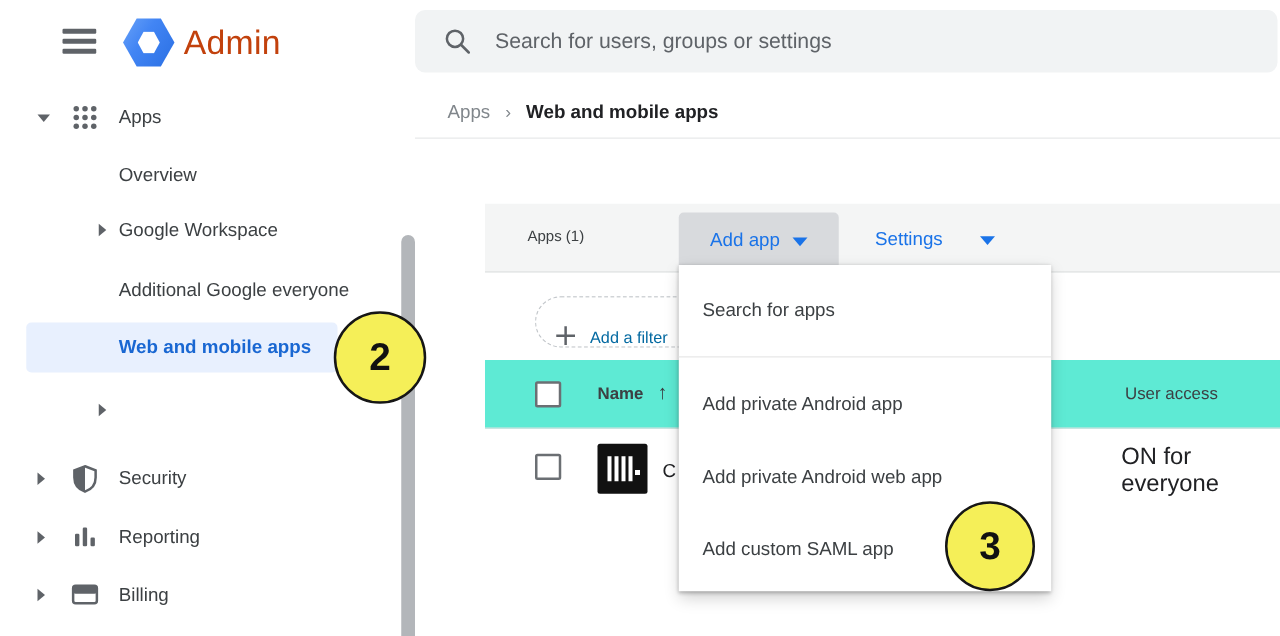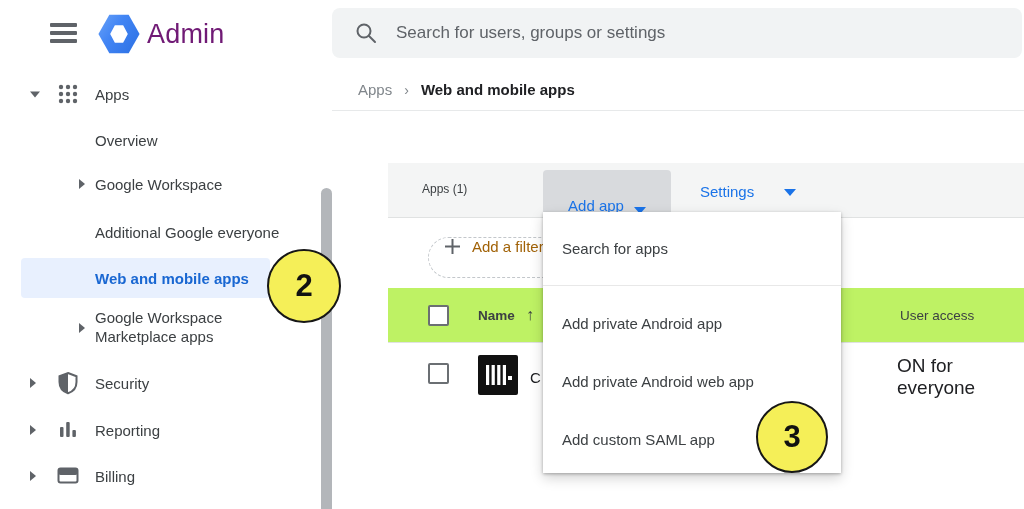--- a/index.html
+++ b/index.html
@@ -10,21 +10,21 @@
   
   .hamburger { position:absolute; left:50px; top:23px; width:27px; height:21px; cursor:pointer; }
   .hamburger span { position:absolute; left:0; width:27px; height:3.5px; background:#5f6368; border-radius:1px; }
   .hamburger span:nth-child(1){ top:0; } .hamburger span:nth-child(2){ top:8px; } .hamburger span:nth-child(3){ top:16px; }
 
   .logo-hex { position:absolute; left:98px; top:14px; width:42px; height:40px;
     background:linear-gradient(125deg,#6aa3f8 0%,#4285f4 40%,#2a6fe3 100%);
     clip-path:polygon(27% 2%, 73% 2%, 99% 50%, 73% 98%, 27% 98%, 1% 50%); }
   .logo-hex .hole { position:absolute; left:12px; top:11px; width:18px; height:18px; background:#fff;
     clip-path:polygon(27% 2%, 73% 2%, 99% 50%, 73% 98%, 27% 98%, 1% 50%); }
-  .brand-title { position:absolute; left:147px; top:19px; font-size:27px; color:#701a75; letter-spacing:0.2px; }
+  .brand-title { position:absolute; left:147px; top:19px; font-size:27px; color:#c2410c; letter-spacing:0.2px; }
 
   
   .nav-item { position:absolute; left:0; width:332px; height:28px; cursor:pointer; }
   .nav-label { position:absolute; left:95px; top:50%; transform:translateY(-50%); font-size:15px; color:#3c4043; white-space:nowrap; }
   .caret { position:absolute; top:50%; width:0; height:0; }
   .caret.down { transform:translateY(-40%); border-left:5px solid transparent; border-right:5px solid transparent; border-top:6px solid #5f6368; }
   .caret.right { transform:translateY(-50%); border-top:5px solid transparent; border-bottom:5px solid transparent; border-left:6px solid #5f6368; }
   .nav-icon { position:absolute; left:56px; top:50%; transform:translateY(-50%); width:24px; height:24px; }
   .nav-item.selected::before { content:""; position:absolute; left:21px; top:0; width:249px; height:100%; background:#e8f0fe; border-radius:4px; }
   .nav-item.selected .nav-label { color:#1967d2; font-weight:700; }
@@ -42,30 +42,30 @@
   .breadcrumb { position:absolute; left:358px; top:81px; font-size:15px; }
   .breadcrumb .parent { color:#80868b; cursor:pointer; }
   .breadcrumb .sep { color:#80868b; margin:0 12px; font-size:14px; }
   .breadcrumb .current { color:#202124; font-weight:700; }
   .top-divider { position:absolute; left:332px; top:110px; width:692px; height:1px; background:#e7e9ea; }
 
   
   .toolbar { position:absolute; left:388px; top:163px; width:636px; height:55px; background:#f4f5f5; border-bottom:1px solid #e0e2e2; }
   .panel-title { position:absolute; left:422px; top:182px; font-size:12px; color:#3c4043; }
   .add-app-btn { position:absolute; left:543px; top:170px; width:128px; height:44px; background:#d8dadd; border:none;
-    border-radius:4px 4px 0 0; cursor:pointer; font-family:inherit; display:flex; align-items:flex-end; justify-content:center; gap:10px; }
+    border-radius:4px 4px 0 0; cursor:pointer; font-family:inherit; display:flex; align-items:center; justify-content:center; gap:10px; }
   .btn-label { color:#1a73e8; font-size:15px; font-weight:500; }
   .blue-caret { width:0; height:0; border-left:6px solid transparent; border-right:6px solid transparent; border-top:7px solid #1a73e8; margin-top:2px; }
   .settings-btn { position:absolute; left:700px; top:170px; width:96px; height:42px; background:transparent; border:none; cursor:pointer;
     font-family:inherit; display:flex; align-items:center; justify-content:space-between; }
 
   .filter-chip { position:absolute; left:428px; top:237px; width:142px; height:41px; border:1px dashed #c3c7cb; border-radius:21px;
-    display:flex; align-items:flex-start; padding-left:15px; gap:11px; color:#a16207; font-size:15px; cursor:pointer; background:#fff; }
-
-  .table-header { position:absolute; left:388px; top:288px; width:636px; height:55px; background:#bef264; border-bottom:1px solid #e0e2e2; }
+    display:flex; align-items:flex-end; padding-left:15px; gap:11px; color:#0369a1; font-size:13px; cursor:pointer; background:#fff; }
+
+  .table-header { position:absolute; left:388px; top:288px; width:636px; height:55px; background:#5eead4; border-bottom:1px solid #e0e2e2; }
   .table-row { position:absolute; left:388px; top:344px; width:636px; height:66px; background:#fff; }
   .checkbox { position:absolute; left:40px; width:21px; height:21px; border:2px solid #6b6f73; border-radius:2px; background:#fff; cursor:pointer; }
   .table-header .checkbox { top:17px; }
   .table-row .checkbox { top:19px; }
   .col-name { position:absolute; left:90px; top:50%; transform:translateY(-50%); font-size:13.5px; font-weight:700; color:#3c4043; }
   .sort-arrow { position:absolute; left:138px; top:50%; transform:translateY(-50%); font-size:16px; color:#3c4043; cursor:pointer; }
   .col-access { position:absolute; left:512px; top:50%; transform:translateY(-50%); font-size:13.5px; color:#3c4043; }
   .app-icon { position:absolute; left:90px; top:11px; width:40px; height:40px; background:#111; border-radius:2px; }
   .row-name { position:absolute; left:142px; top:50%; transform:translateY(-50%); font-size:15px; color:#202124; }
   .row-access { position:absolute; left:509px; top:50%; transform:translateY(-50%); font-size:19px; color:#202124; }
@@ -131,21 +131,20 @@
   <div class="nav-item" style="top:218px">
     <span class="nav-label">Additional Google everyone</span>
   </div>
 
   <div class="nav-item selected" style="top:258px;height:40px">
     <span class="nav-label">Web and mobile apps</span>
   </div>
 
   <div class="nav-item" style="top:306px;height:44px">
     <span class="caret right" style="left:79px"></span>
-    <span class="nav-label wrap">Google Workspace Marketplace apps</span>
   </div>
 
   <div class="nav-item" style="top:369px">
     <span class="caret right" style="left:30px"></span>
     <span class="nav-icon">
       <svg width="24" height="24" viewBox="0 0 24 24">
         <path d="M12 2 L20.5 5.2 V11 C20.5 16.6 17 20.6 12 22.3 C7 20.6 3.5 16.6 3.5 11 V5.2 Z" fill="none" stroke="#5f6368" stroke-width="2"></path>
         <path d="M12 2 L3.5 5.2 V11 C3.5 16.6 7 20.6 12 22.3 Z" fill="#5f6368"></path>
       </svg>
     </span>

